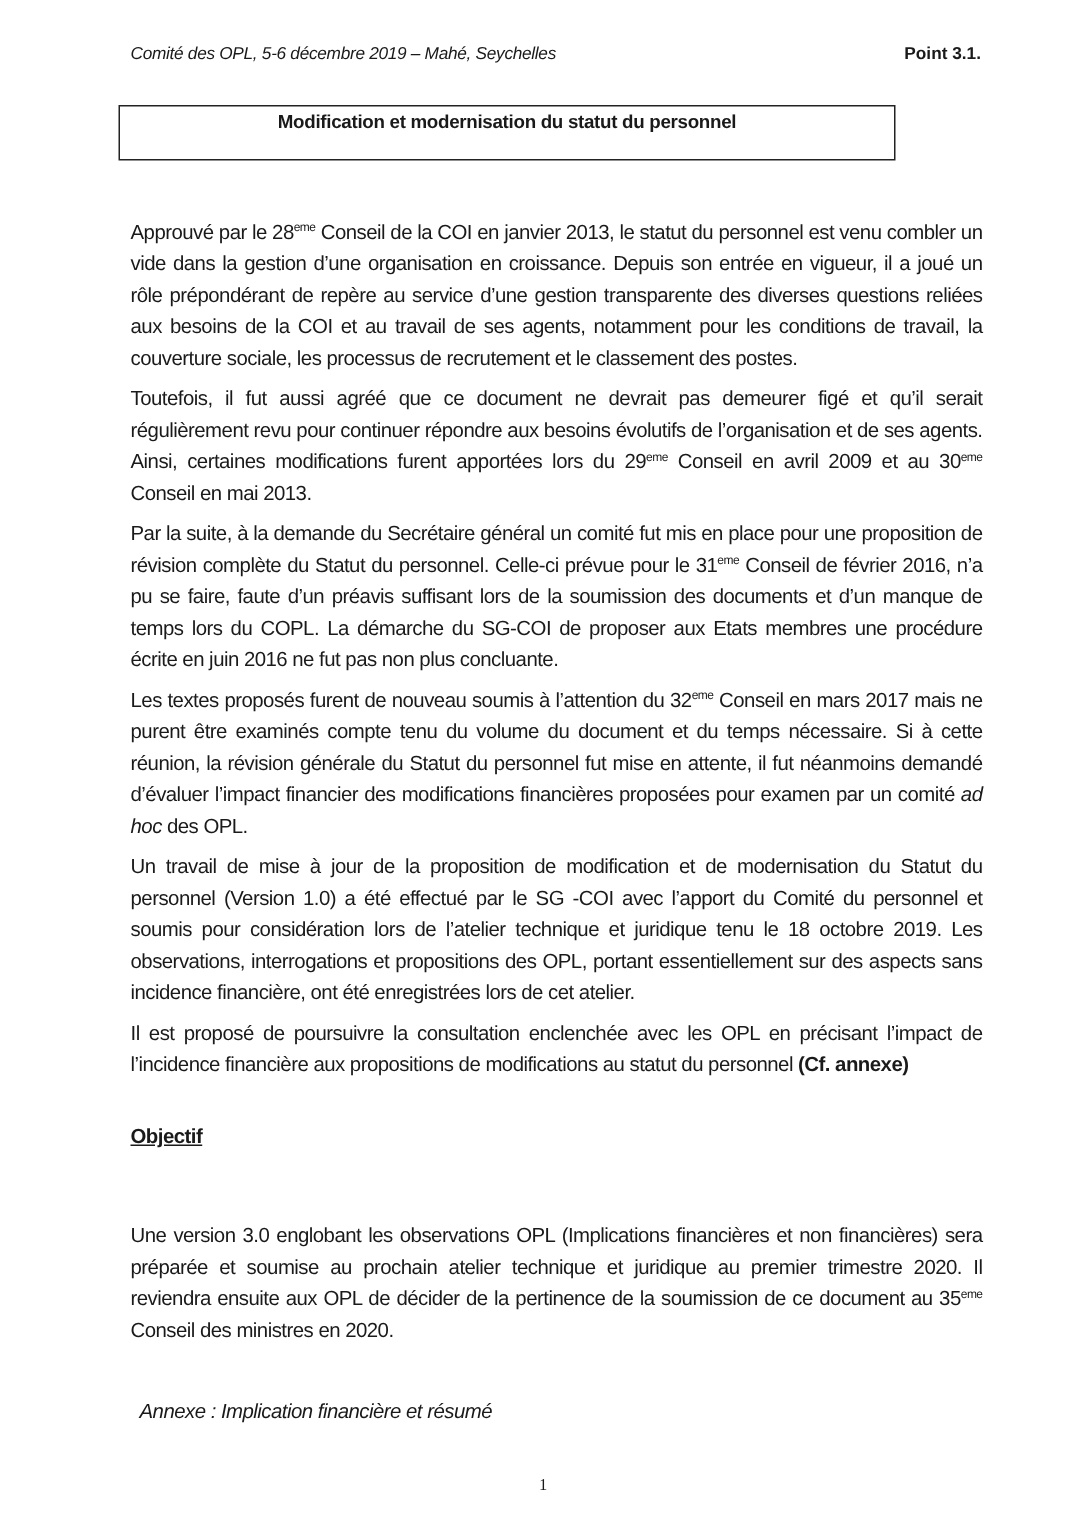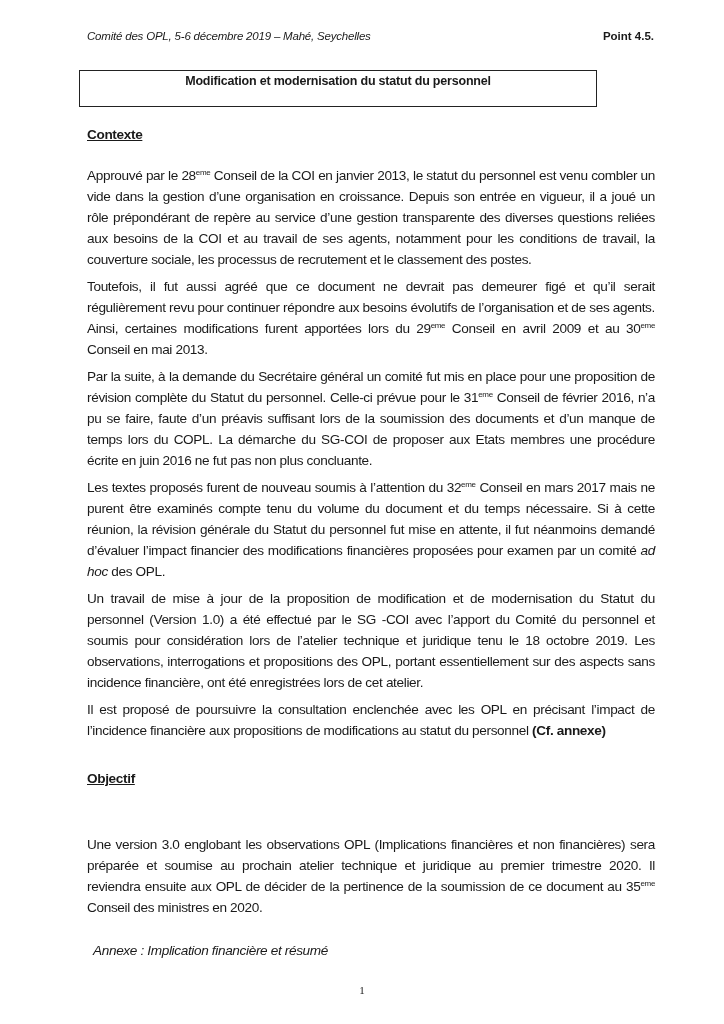--- a/index.html
+++ b/index.html
@@ -31,41 +31,40 @@
   h2 {
     margin: 0; font-size: 13.6px; font-weight: bold; text-decoration: underline;
     line-height: 21px;
   }
   p { margin: 0; text-align: justify; }
   .sec1 { margin-top: 20px; }
   .gap { margin-top: 6px; }
   sup { font-size: 8px; line-height: 0; vertical-align: 5px; }
   .obj-head { margin-top: 27px; }
   .obj-p { margin-top: 45px; }
-  .annex { margin-top: 22px; padding-left: 6px; font-style: italic; }
+  .annex { margin-top: 33px; padding-left: 6px; font-style: italic; }
   .pagenum {
     position: absolute; left: 0; right: 0; top: 984px; text-align: center;
     font-family: "Liberation Serif", serif; font-size: 11px;
   }
 </style>
 </head>
 <body>
 
 <div class="page">
 
   <div class="hdr-left">Comité des OPL, 5-6 décembre 2019 – Mahé, Seychelles</div>
-  <div class="hdr-right">Point 4.5.</div>
+  <div class="hdr-right">Point 3.1.</div>
 
   <div class="title-box">
     <div>Modification et modernisation du statut du personnel</div>
   </div>
 
   <div class="content">
 
-    <h2>Contexte</h2>
 
     <p class="sec1"><span>Approuvé par le 28</span><sup>eme</sup><span> Conseil de la COI en janvier 2013, le statut du personnel est venu combler un vide dans la gestion d’une organisation en croissance. Depuis son entrée en vigueur, il a joué un rôle prépondérant de repère au service d’une gestion transparente des diverses questions reliées aux besoins de la COI et au travail de ses agents, notamment pour les conditions de travail, la couverture sociale, les processus de recrutement et le classement des postes.</span></p>
 
     <p class="gap"><span>Toutefois, il fut aussi agréé que ce document ne devrait pas demeurer figé et qu’il serait régulièrement revu pour continuer répondre aux besoins évolutifs de l’organisation et de ses agents. Ainsi, certaines modifications furent apportées lors du 29</span><sup>eme</sup><span> Conseil en avril 2009 et au 30</span><sup>eme</sup><span> Conseil en mai 2013.</span></p>
 
     <p class="gap"><span>Par la suite, à la demande du Secrétaire général un comité fut mis en place pour une proposition de révision complète du Statut du personnel. Celle-ci prévue pour le 31</span><sup>eme</sup><span> Conseil de février 2016, n’a pu se faire, faute d’un préavis suffisant lors de la soumission des documents et d’un manque de temps lors du COPL. La démarche du SG-COI de proposer aux Etats membres une procédure écrite en juin 2016 ne fut pas non plus concluante.</span></p>
 
     <p class="gap"><span>Les textes proposés furent de nouveau soumis à l’attention du 32</span><sup>eme</sup><span> Conseil en mars 2017 mais ne purent être examinés compte tenu du volume du document et du temps nécessaire. Si à cette réunion, la révision générale du Statut du personnel fut mise en attente, il fut néanmoins demandé d’évaluer l’impact financier des modifications financières proposées pour examen par un comité </span><em>ad hoc</em><span> des OPL.</span></p>
 
     <p class="gap">Un travail de mise à jour de la proposition de modification et de modernisation du Statut du personnel (Version 1.0) a été effectué par le SG -COI avec l’apport du Comité du personnel et soumis pour considération lors de l’atelier technique et juridique tenu le 18 octobre 2019. Les observations, interrogations et propositions des OPL, portant essentiellement sur des aspects sans incidence financière, ont été enregistrées lors de cet atelier.</p>

